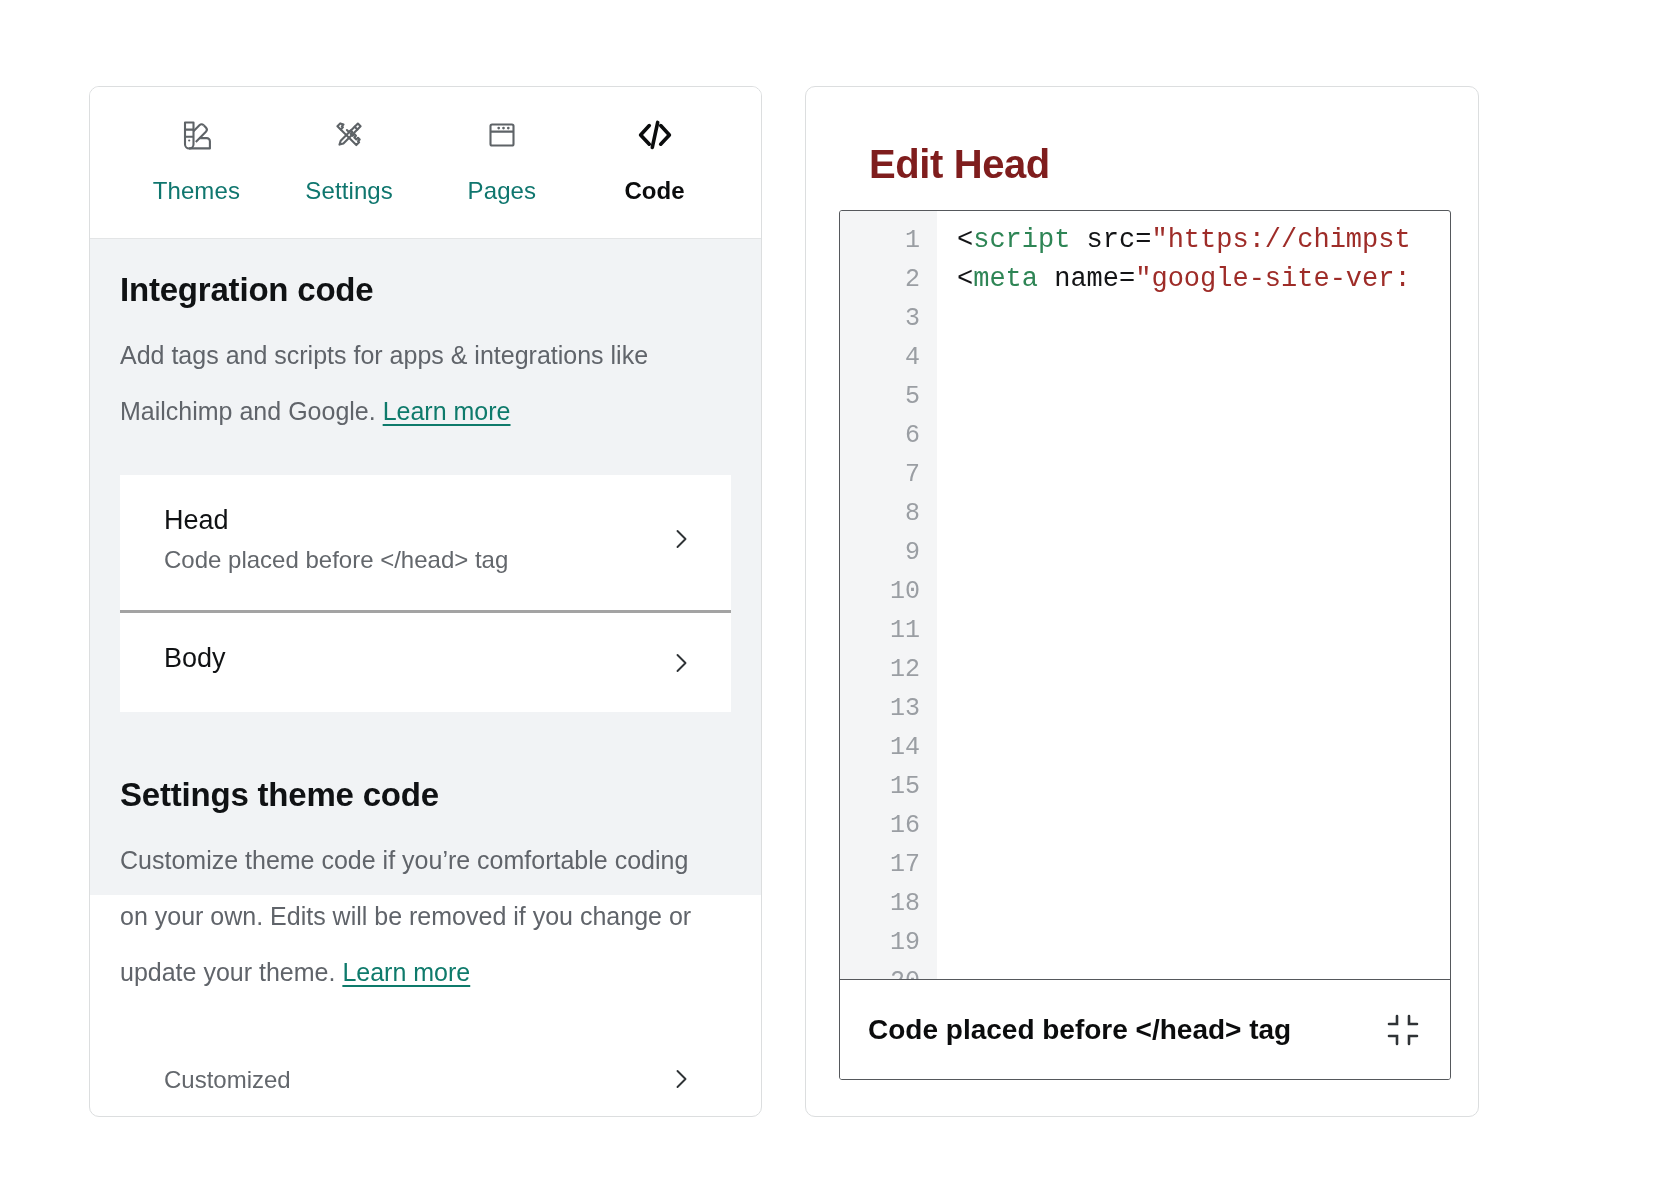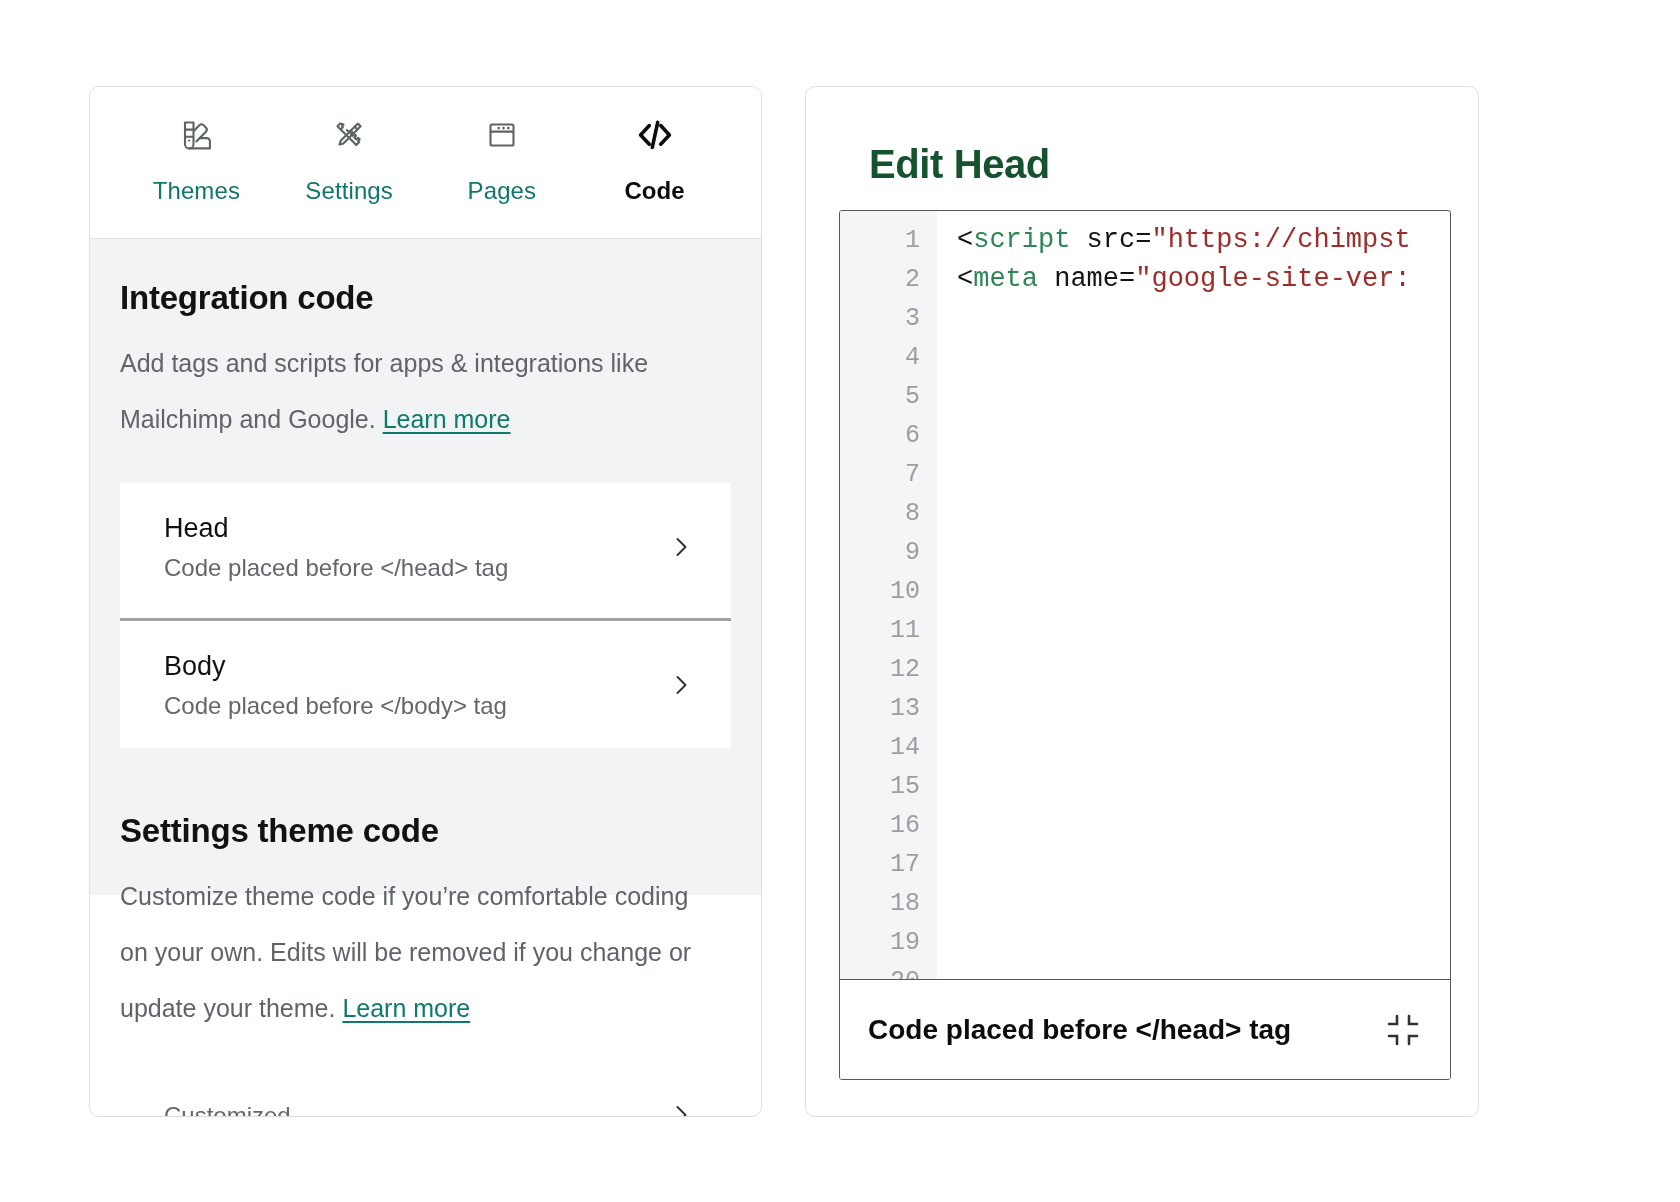--- a/index.html
+++ b/index.html
@@ -61,21 +61,21 @@
     letter-spacing: 0.1px;
   }
   .tab.active .tab-label {
     color: #0b0c0d;
     font-weight: 700;
   }
 
   .panel-body {
     background: #f1f3f5;
     height: 656px;
-    padding: 40px 30px 0 30px;
+    padding: 32px 30px 0 30px;
     position: relative;
   }
 
   .section-title {
     font-size: 33px;
     font-weight: 700;
     color: #101214;
     letter-spacing: -0.2px;
     margin-bottom: 18px;
   }
@@ -135,21 +135,21 @@
     width: 674px;
     height: 1031px;
     background: #ffffff;
     border: 1px solid #dcdedf;
     border-radius: 10px;
     padding: 34px 32px;
   }
   .edit-title {
     font-size: 40px;
     font-weight: 700;
-    color: #14532d;
+    color: #7f1d1d;
     letter-spacing: -0.4px;
     margin: 21px 0 0 31px;
   }
 
   .editor-wrap {
     position: absolute;
     left: 33px;
     top: 123px;
     width: 612px;
     height: 870px;
@@ -298,21 +298,20 @@
           <div class="card-row-sub">Code placed before &lt;/head&gt; tag</div>
           <span class="chev">
             <svg width="24" height="24" viewBox="0 0 24 24" fill="none">
                 <path d="m8.5 4 8 8-8 8" stroke="#2f3336" stroke-width="1.9" stroke-linecap="round" stroke-linejoin="round"></path>
               </svg>
           </span>
         </div>
 
         <div class="card-row">
           <div class="card-row-title">Body</div>
-          <div class="card-row-sub">Code placed before &lt;/body&gt; tag</div>
           <span class="chev">
             <svg width="24" height="24" viewBox="0 0 24 24" fill="none">
                 <path d="m8.5 4 8 8-8 8" stroke="#2f3336" stroke-width="1.9" stroke-linecap="round" stroke-linejoin="round"></path>
               </svg>
           </span>
         </div>
 
       </div>
 
       <div class="section-2">

